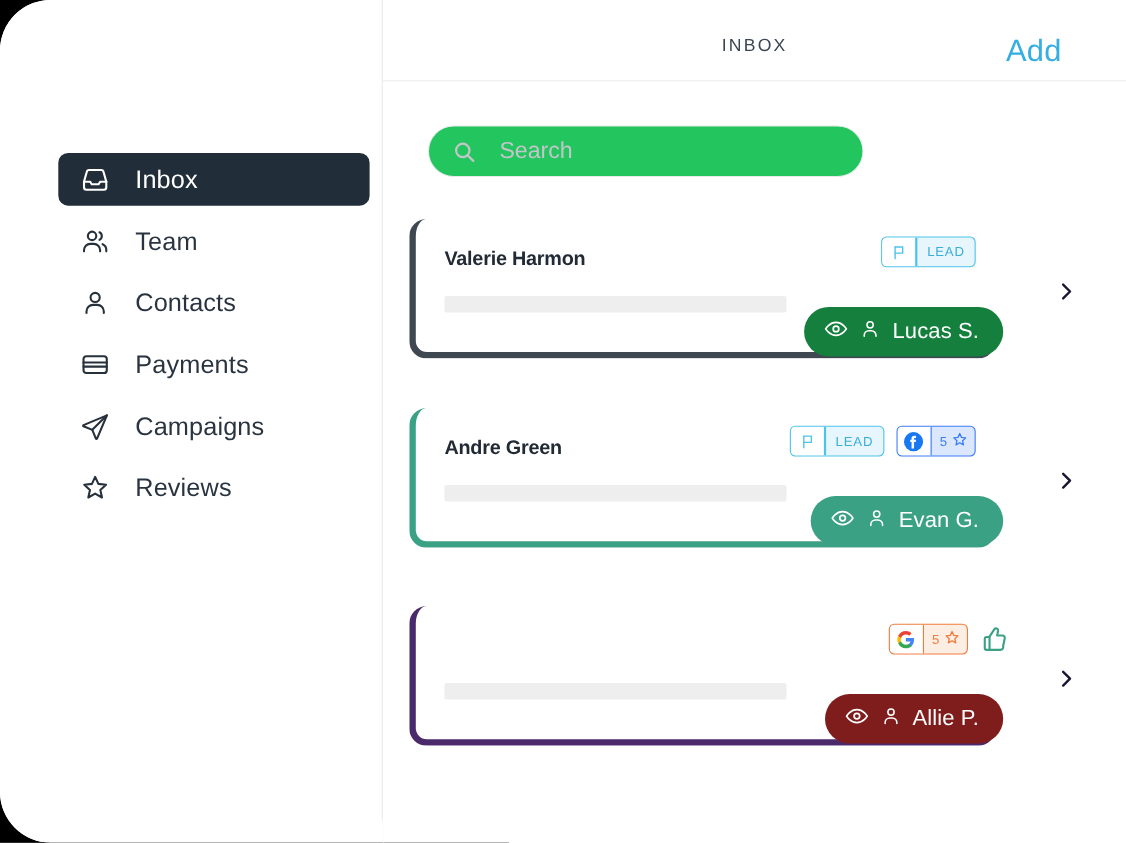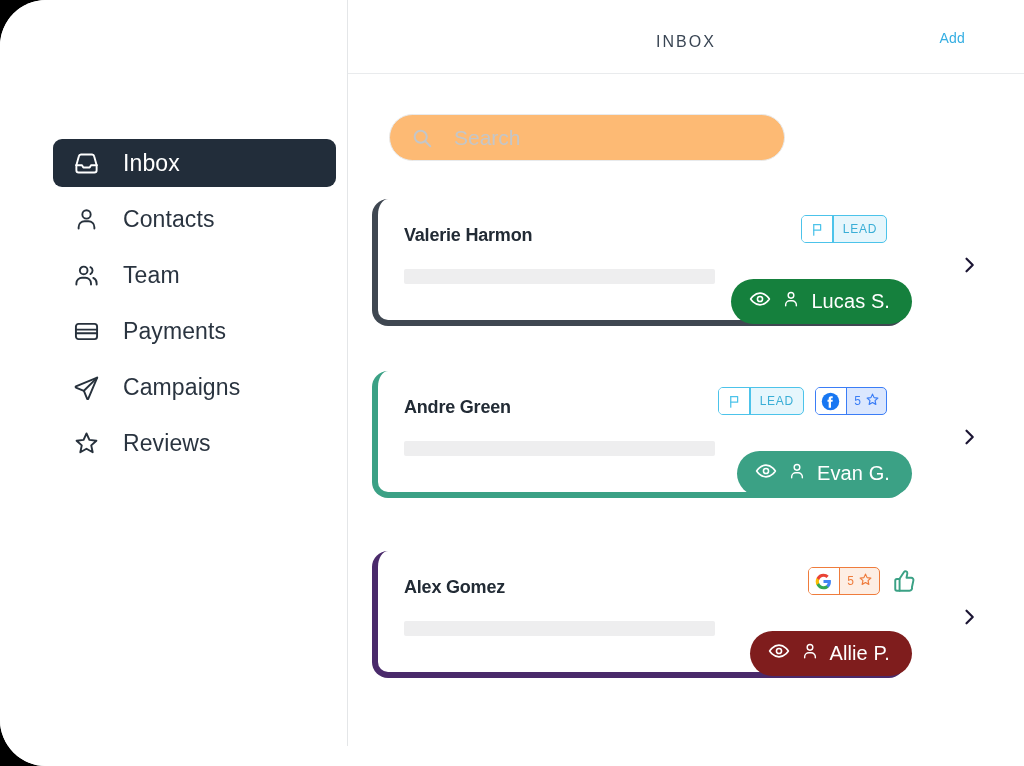--- a/index.html
+++ b/index.html
@@ -96,39 +96,39 @@
     top: 33px;
     text-align: center;
     font-size: 16px;
     letter-spacing: 2.0px;
     color: #3a4654;
   }
   #add-link {
     position: absolute;
     right: 59px;
     top: 30px;
-    font-size: 14px;
+    font-size: 28px;
     color: #35aee2;
     cursor: pointer;
     letter-spacing: 0.2px;
   }
 
   
   #search-wrap {
     position: absolute;
     left: 41px;
     top: 114px;
     width: 396px;
     height: 47px;
     border: 1px solid #e8eaec;
     border-radius: 24px;
     display: flex;
     align-items: center;
     box-sizing: border-box;
-    background: #fdba74;
+    background: #22c55e;
   }
   #search-icon {
     margin-left: 20px;
     width: 24px; height: 24px;
     display: flex; align-items: center; justify-content: center;
   }
   #search-input {
     border: none;
     outline: none;
     background: transparent;
@@ -278,37 +278,37 @@
             <path d="M3 13.5 5.2 5.6A2 2 0 0 1 7.1 4h9.8a2 2 0 0 1 1.9 1.6L21 13.5"></path>
             <path d="M3 13.5h5l1.2 2h5.6l1.2-2h5"></path>
           </svg>
         </span>
         <span class="nav-label">Inbox</span>
       </div>
 
       <div class="nav-item">
         <span class="nav-icon">
           <svg width="27" height="27" viewBox="0 0 24 24" fill="none" stroke="#27313c" stroke-width="1.7" stroke-linecap="round" stroke-linejoin="round">
-            <circle cx="12" cy="7.5" r="3.7"></circle>
-            <path d="M5 20v-1.2A5.3 5.3 0 0 1 10.3 13.5h3.4A5.3 5.3 0 0 1 19 18.8V20"></path>
-          </svg>
-        </span>
-        <span class="nav-label">Contacts</span>
-      </div>
-
-      <div class="nav-item">
-        <span class="nav-icon">
-          <svg width="27" height="27" viewBox="0 0 24 24" fill="none" stroke="#27313c" stroke-width="1.7" stroke-linecap="round" stroke-linejoin="round">
             <circle cx="9.5" cy="7.5" r="3.4"></circle>
             <path d="M3 20v-1A5 5 0 0 1 8 14h3a5 5 0 0 1 5 5v1"></path>
             <path d="M15.5 4.6a3.4 3.4 0 0 1 0 6.1"></path>
             <path d="M18 14.2a5 5 0 0 1 3 4.6V20"></path>
           </svg>
         </span>
         <span class="nav-label">Team</span>
+      </div>
+
+      <div class="nav-item">
+        <span class="nav-icon">
+          <svg width="27" height="27" viewBox="0 0 24 24" fill="none" stroke="#27313c" stroke-width="1.7" stroke-linecap="round" stroke-linejoin="round">
+            <circle cx="12" cy="7.5" r="3.7"></circle>
+            <path d="M5 20v-1.2A5.3 5.3 0 0 1 10.3 13.5h3.4A5.3 5.3 0 0 1 19 18.8V20"></path>
+          </svg>
+        </span>
+        <span class="nav-label">Contacts</span>
       </div>
 
       <div class="nav-item">
         <span class="nav-icon">
           <svg width="27" height="27" viewBox="0 0 24 24" fill="none" stroke="#27313c" stroke-width="1.7" stroke-linecap="round" stroke-linejoin="round">
             <rect x="2.6" y="5.2" width="18.8" height="13.6" rx="2.3"></rect>
             <path d="M2.6 10.3h18.8"></path>
             <path d="M2.6 13.6h18.8"></path>
           </svg>
         </span>
@@ -445,21 +445,20 @@
       </div>
       <span class="card-chevron">
         <svg width="20" height="20" viewBox="0 0 24 24" fill="none" stroke="#1b1533" stroke-width="2.6" stroke-linecap="round" stroke-linejoin="round">
           <path d="M9 4.5 16.5 12 9 19.5"></path>
         </svg>
       </span>
     </div>
 
     <div class="card-wrap" style="top:551px;">
       <div class="card" style="border-left-color:#4a2a6b;border-bottom-color:#4a2a6b;">
-        <div class="card-name">Alex Gomez</div>
         <div class="card-placeholder"></div>
         <div class="badge-row" style="right:-14px;">
           <div class="badge google">
             <span class="badge-seg icon-seg">
               <svg width="17" height="17" viewBox="0 0 24 24">
                 <path d="M22.5 12.25c0-.78-.07-1.53-.2-2.25H12v4.26h5.9a5.05 5.05 0 0 1-2.19 3.31v2.77h3.54c2.08-1.92 3.25-4.74 3.25-8.09z" fill="#4285f4"></path>
                 <path d="M12 23c2.95 0 5.43-.98 7.24-2.66l-3.54-2.77c-.98.66-2.23 1.05-3.7 1.05-2.85 0-5.26-1.92-6.12-4.5H2.22v2.86A11 11 0 0 0 12 23z" fill="#34a853"></path>
                 <path d="M5.88 14.12a6.6 6.6 0 0 1 0-4.24V7.02H2.22a11 11 0 0 0 0 9.96z" fill="#fbbc05"></path>
                 <path d="M12 5.38c1.61 0 3.05.55 4.19 1.64l3.13-3.13C17.43 2.15 14.95 1 12 1a11 11 0 0 0-9.78 6.02l3.66 2.86c.86-2.58 3.27-4.5 6.12-4.5z" fill="#ea4335"></path>
               </svg>

